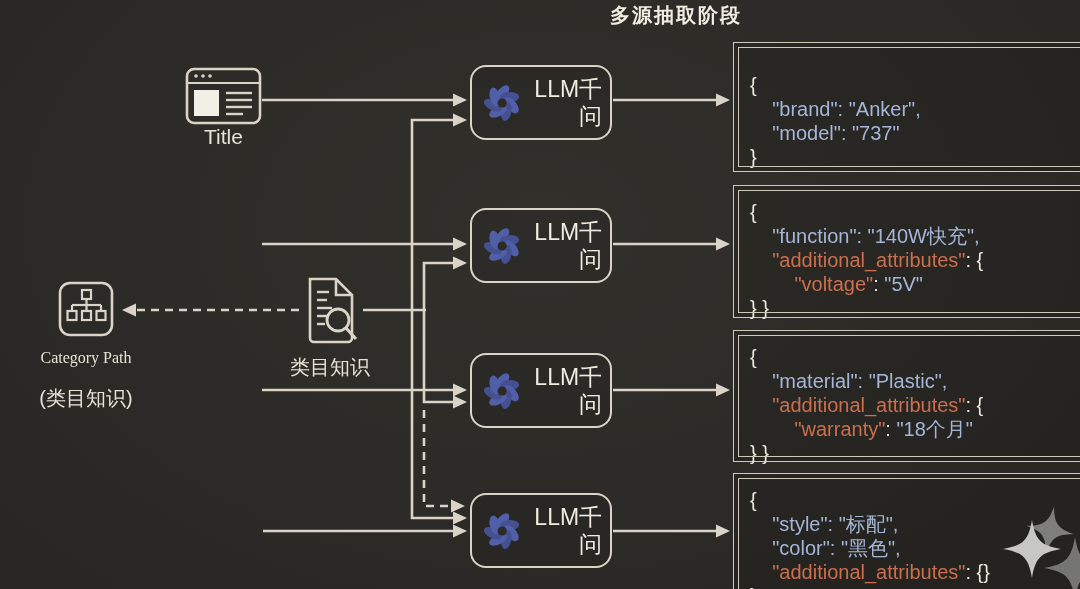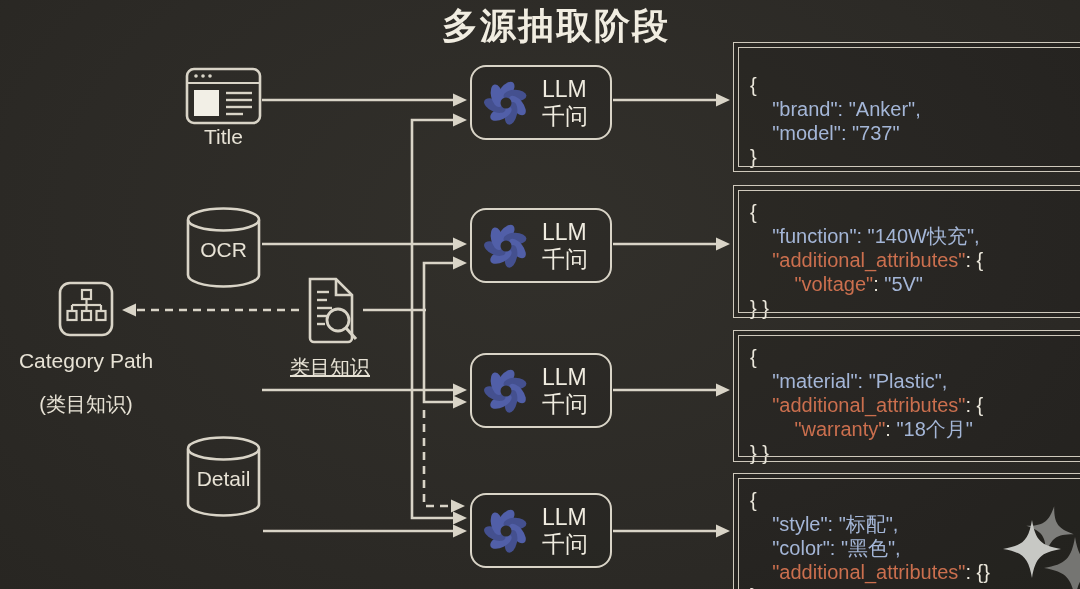--- a/index.html
+++ b/index.html
@@ -6,46 +6,46 @@
   #stage{
     position:relative;width:1080px;height:589px;overflow:hidden;
     background:radial-gradient(ellipse at 50% 38%, #32302b 0%, #2c2a26 62%, #282622 100%);
     font-family:"Liberation Sans","DejaVu Sans",sans-serif;
     color:#e9e4d7;
   }
   svg{display:block}
   #wires{position:absolute;left:0;top:0;width:1080px;height:589px;}
 
   .page-title{
-    position:absolute;left:442px;top:2px;width:300px;text-align:left;
-    font-size:36px;font-weight:bold;letter-spacing:2px;color:#f1ede1;
+    position:absolute;left:442px;top:2px;width:300px;text-align:right;
+    font-size:20px;font-weight:bold;letter-spacing:2px;color:#f1ede1;
   }
 
   .source{position:absolute;text-align:center;}
   .src-label{font-size:21px;color:#e7e2d5;margin-top:0;}
   .cyl-wrap{position:relative;}
   .cyl-label{
     position:absolute;left:0;top:24px;width:100%;text-align:center;
     font-size:21px;color:#e7e2d5;
   }
 
   .catpath{position:absolute;left:0px;top:281px;width:172px;text-align:center;}
-  .catpath .cp-line1{font-size:21px;color:#e7e2d5;margin-top:8px;}
+  .catpath .cp-line1{font-size:16px;color:#e7e2d5;margin-top:8px;font-family:Liberation Serif, serif;}
   .catpath .cp-line2{font-size:20px;color:#e7e2d5;margin-top:18px;}
 
   .knowdoc{position:absolute;left:288px;top:276px;width:84px;text-align:center;}
-  .knowdoc .kd-label{font-size:20px;color:#e7e2d5;margin-top:2px;text-decoration:underline;}
+  .knowdoc .kd-label{font-size:20px;color:#e7e2d5;margin-top:2px;}
 
   .llm-box{
     position:absolute;left:470px;width:142px;height:75px;box-sizing:border-box;
     border:2.5px solid #d9d4c7;border-radius:16px;
     display:flex;align-items:center;gap:13px;padding-left:11px;
     background:rgba(0,0,0,0.07);
   }
-  .llm-text{display:flex;flex-direction:column;line-height:1.15;}
+  .llm-text{display:flex;flex-direction:row;line-height:1.15;}
   .llm-top,.llm-bottom{font-size:23px;color:#f0ece0;}
 
   .json-box{
     position:absolute;left:733px;width:360px;box-sizing:border-box;
     border:1.6px solid #cfc9bc;background:rgba(0,0,0,0.10);
     padding:14px 0 0 16px;
   }
   .json-box::before{
     content:"";position:absolute;inset:4px;border:1.5px solid #cfc9bc;pointer-events:none;
   }
@@ -112,35 +112,21 @@
       <g stroke="#d9d4c7" stroke-width="2.4">
         <line x1="41" y1="26" x2="67" y2="26"></line>
         <line x1="41" y1="33" x2="67" y2="33"></line>
         <line x1="41" y1="40" x2="67" y2="40"></line>
         <line x1="41" y1="47" x2="58" y2="47"></line>
       </g>
     </svg>
     <div class="src-label">Title</div>
   </div>
 
-  <div class="source cyl-wrap" style="left:185px;top:206px;width:77px;height:84px;">
-    <svg width="77" height="84" viewBox="0 0 77 84">
-      <path d="M3,14 V69 A35.5,11.5 0 0 0 74,69 V14" fill="none" stroke="#d9d4c7" stroke-width="2.6"></path>
-      <ellipse cx="38.5" cy="13.5" rx="35.5" ry="11" fill="none" stroke="#d9d4c7" stroke-width="2.6"></ellipse>
-    </svg>
-    <div class="cyl-label" style="top:32px;">OCR</div>
-  </div>
-
-  <div class="source cyl-wrap" style="left:185px;top:351px;width:77px;height:84px;">
-    <svg width="77" height="84" viewBox="0 0 77 84">
-      <path d="M3,14 V69 A35.5,11.5 0 0 0 74,69 V14" fill="none" stroke="#d9d4c7" stroke-width="2.6"></path>
-      <ellipse cx="38.5" cy="13.5" rx="35.5" ry="11" fill="none" stroke="#d9d4c7" stroke-width="2.6"></ellipse>
-    </svg>
-    <div class="cyl-label" style="top:32px;">Detail</div>
-  </div>
+
 
   <div class="catpath">
     <svg width="56" height="56" viewBox="0 0 56 56" style="display:inline-block">
       <rect x="2" y="2" width="52" height="52" rx="10" fill="none" stroke="#d9d4c7" stroke-width="2.6"></rect>
       <g stroke="#d9d4c7" stroke-width="2.2" fill="none">
         <rect x="24" y="9" width="9" height="9"></rect>
         <line x1="28.5" y1="18" x2="28.5" y2="24"></line>
         <line x1="14" y1="24" x2="43" y2="24"></line>
         <line x1="14" y1="24" x2="14" y2="30"></line>
         <line x1="28.5" y1="24" x2="28.5" y2="30"></line>

